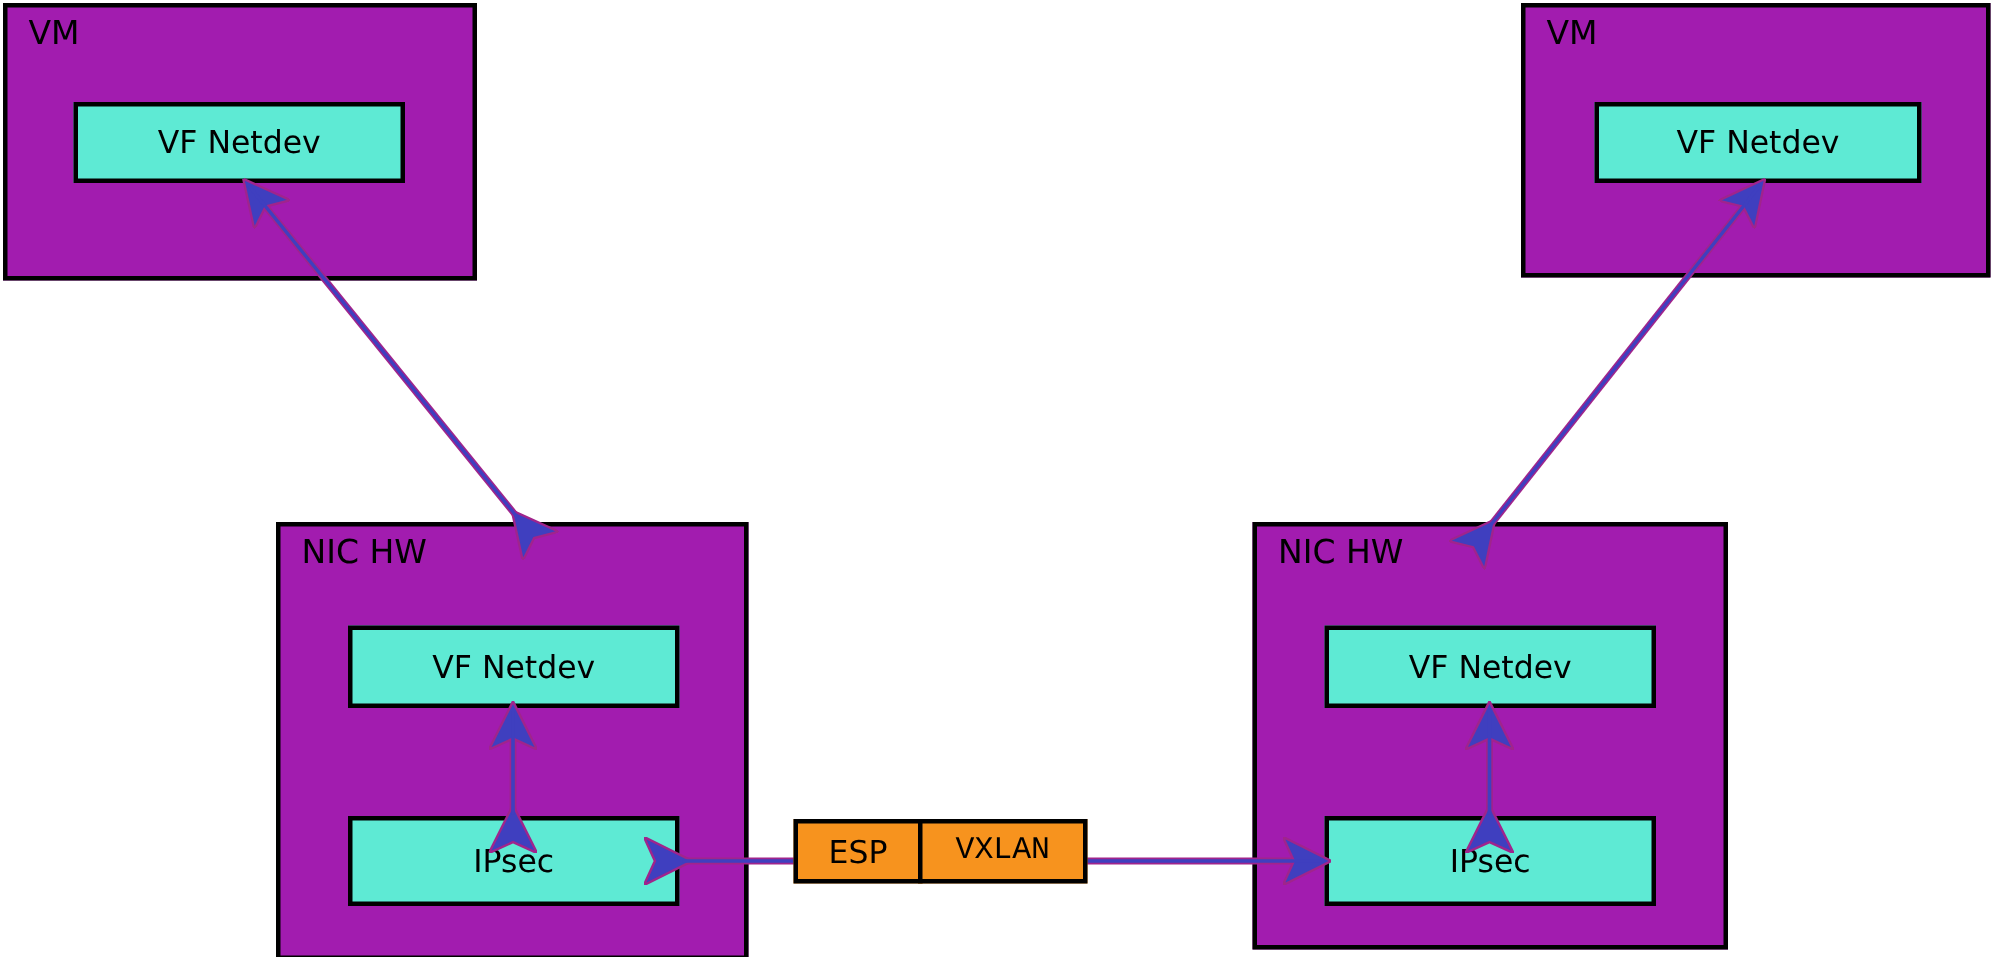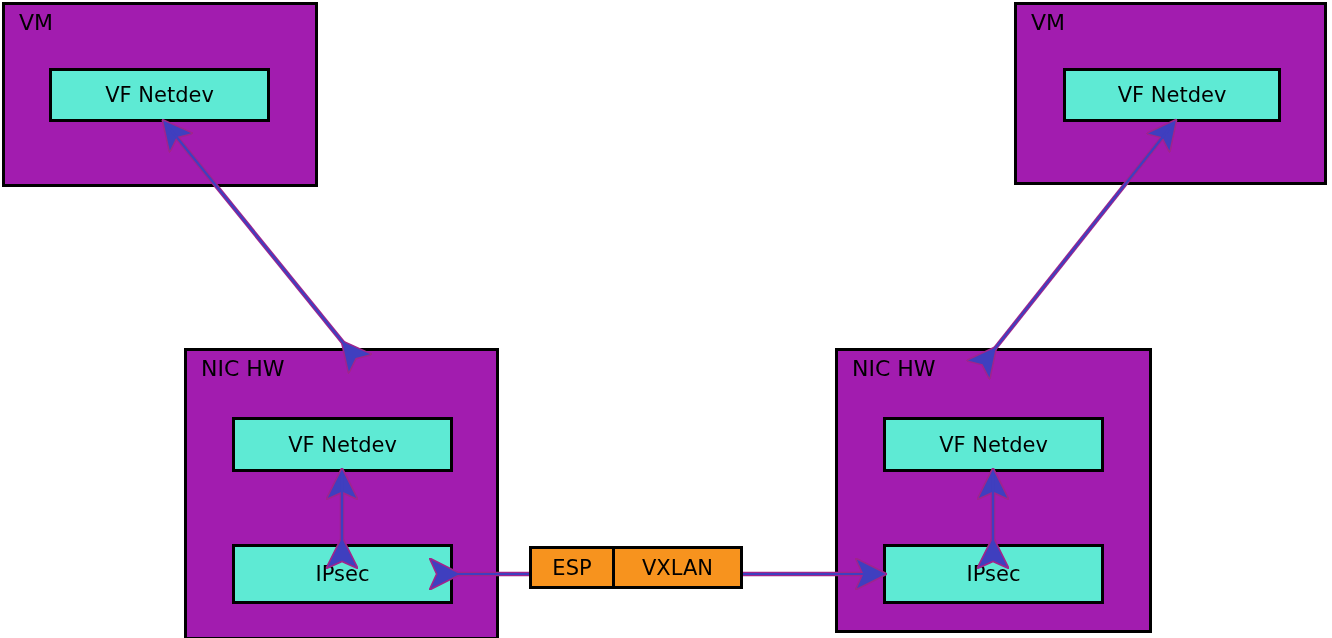--- a/index.html
+++ b/index.html
@@ -101,21 +101,21 @@
   <div class="yellow-box" style="left:232px; top:544px; width:221px; height:60px;">IPsec</div>
 
   <div class="green-box" style="left:835px; top:348px; width:317px; height:285px;">
     <div class="green-label">NIC HW</div>
   </div>
   <div class="yellow-box" style="left:883px; top:417px; width:221px; height:55px;">VF Netdev</div>
   <div class="yellow-box" style="left:883px; top:544px; width:221px; height:60px;">IPsec</div>
 
   <div class="packet-strip" style="left:529px; top:502px; height:43px;margin-top:44px;">
     <div class="packet-cell" style="width:86px;">ESP</div>
-    <div class="packet-cell" style="width:131px;">VXLAN</div>
+    <div class="packet-cell" style="width:113px;font-family:Liberation Mono, monospace;">VXLAN</div>
   </div>
 
   <svg id="arrows" viewBox="0 0 1332 638" xmlns="http://www.w3.org/2000/svg">
     <defs>
       <marker id="headBlue" markerWidth="7" markerHeight="7" refX="5.6" refY="3.5" orient="auto" markerUnits="strokeWidth">
         <path d="M0,0 L7,3.5 L0,7 L1.6,3.5 z" fill="#3F3FBF" stroke="#A0248C" stroke-width="0.35"></path>
       </marker>
     </defs>
 
     <g>

